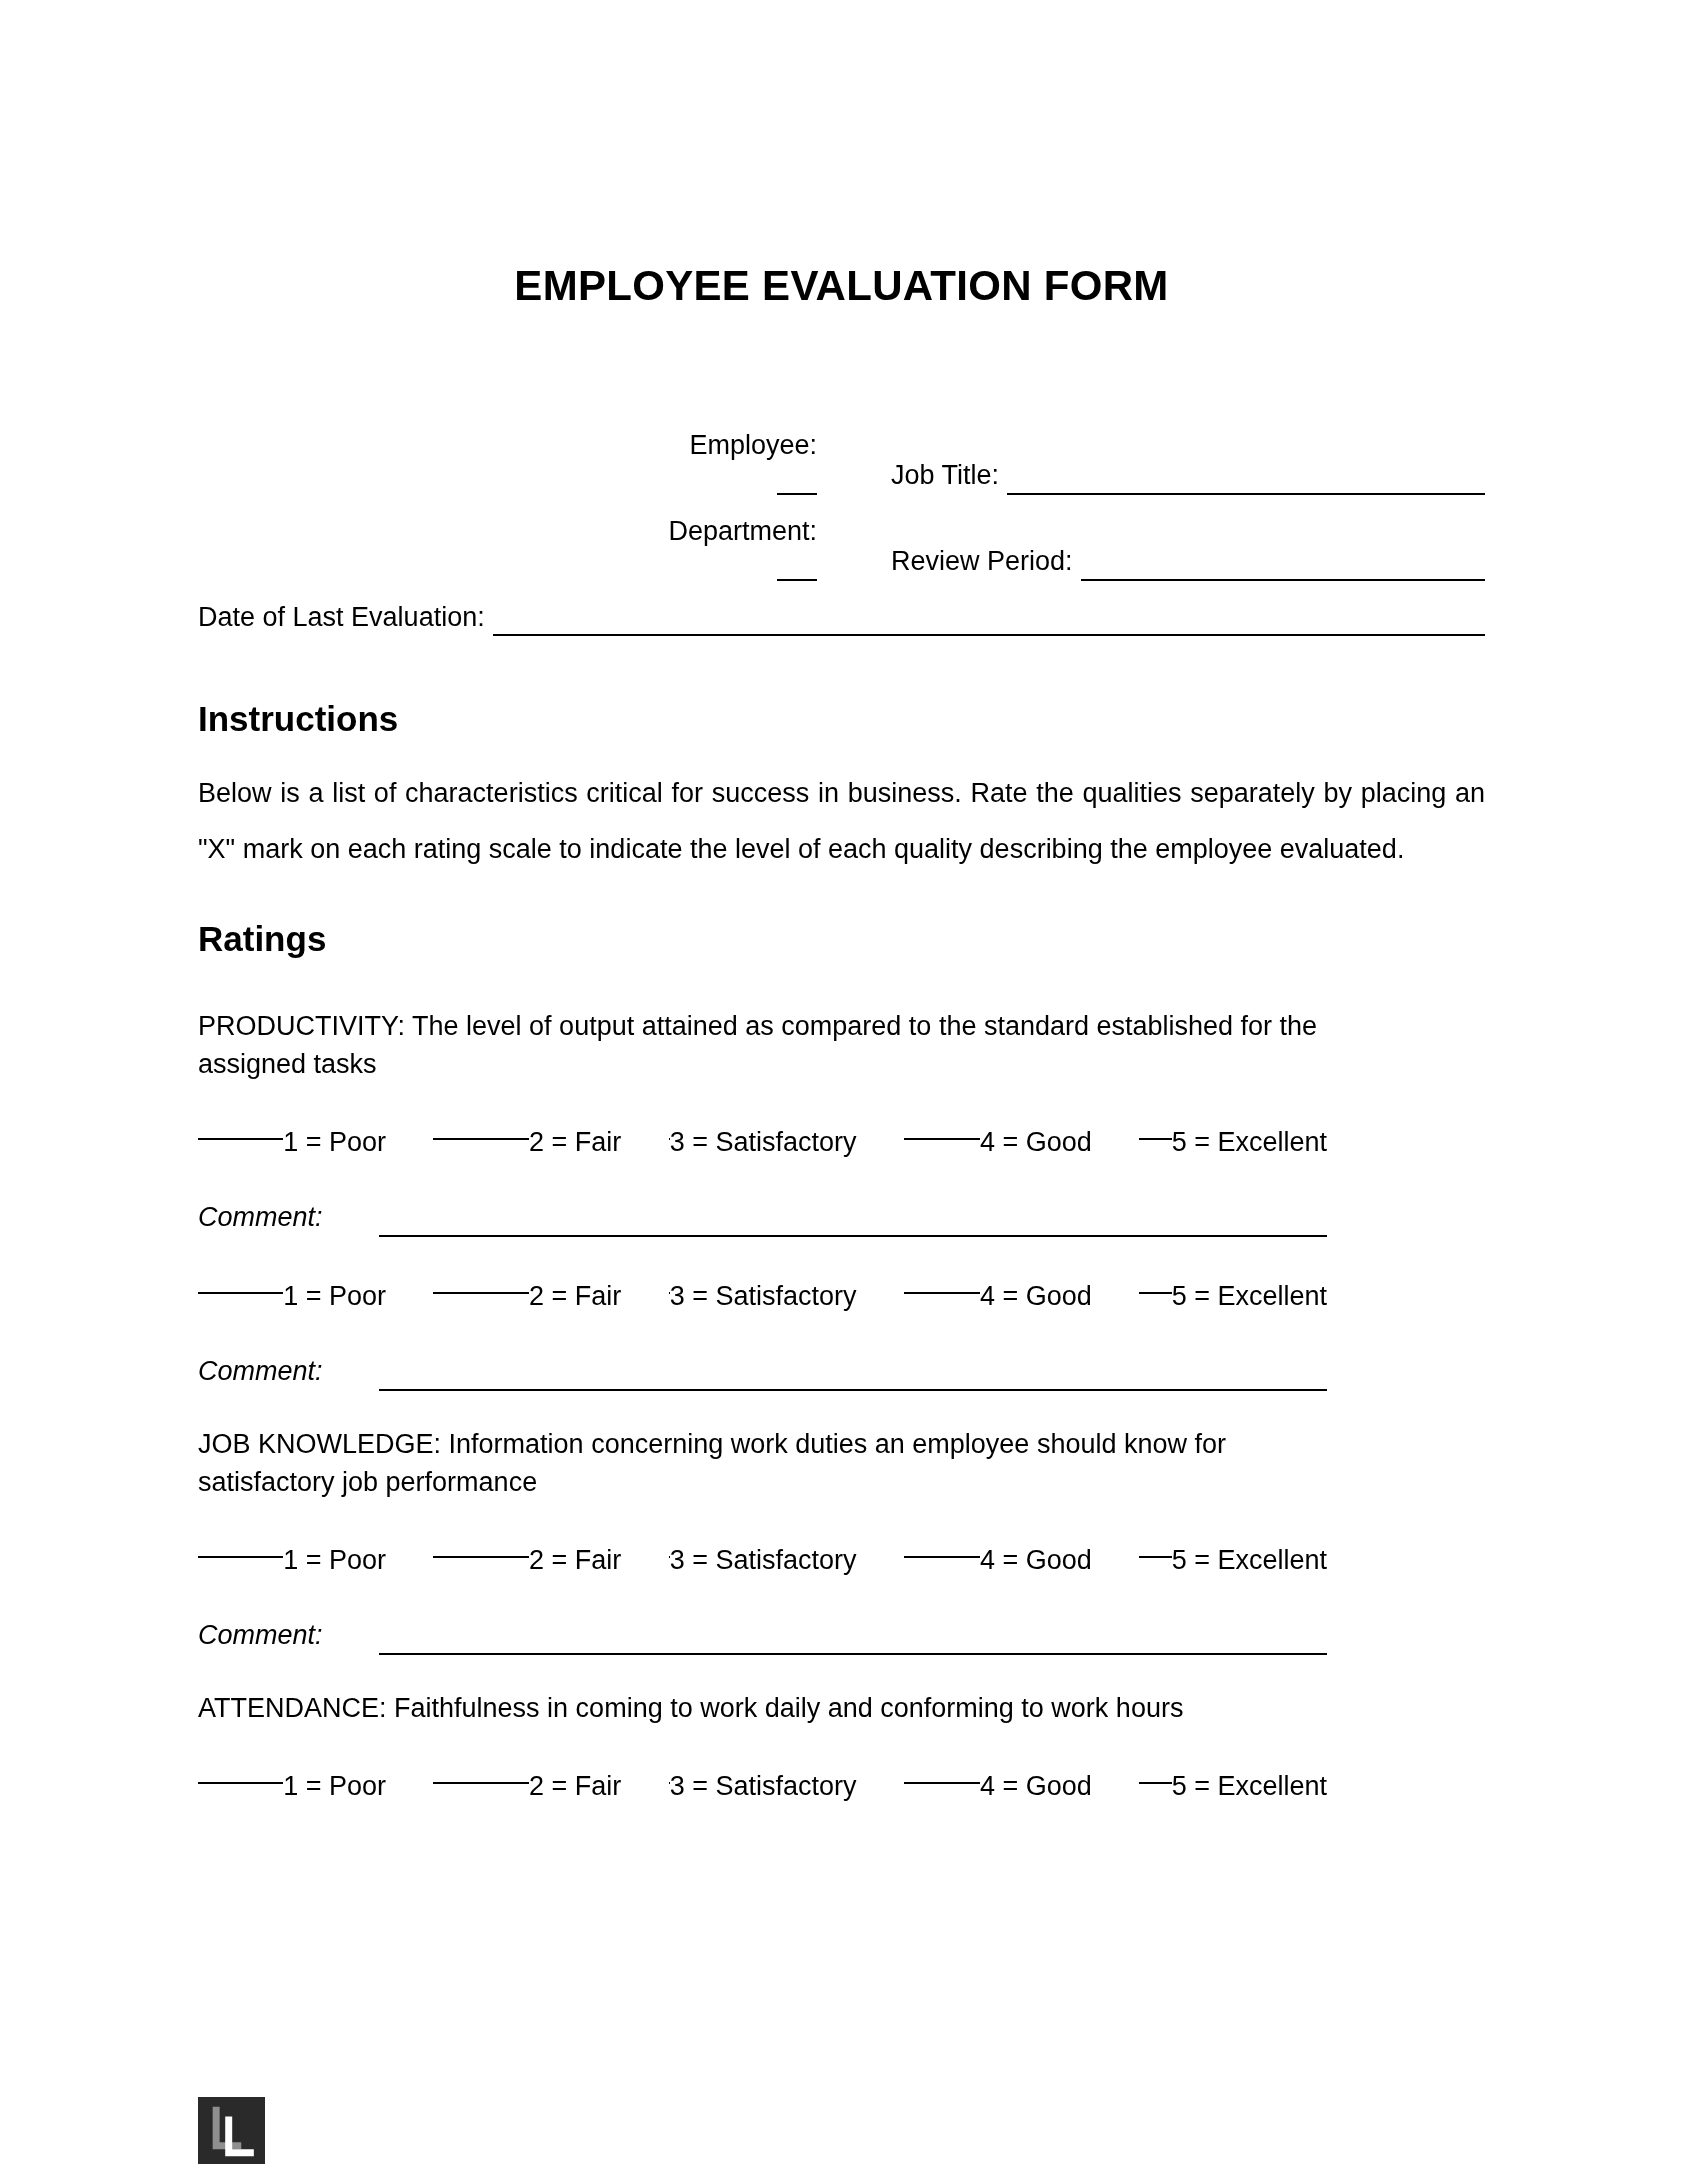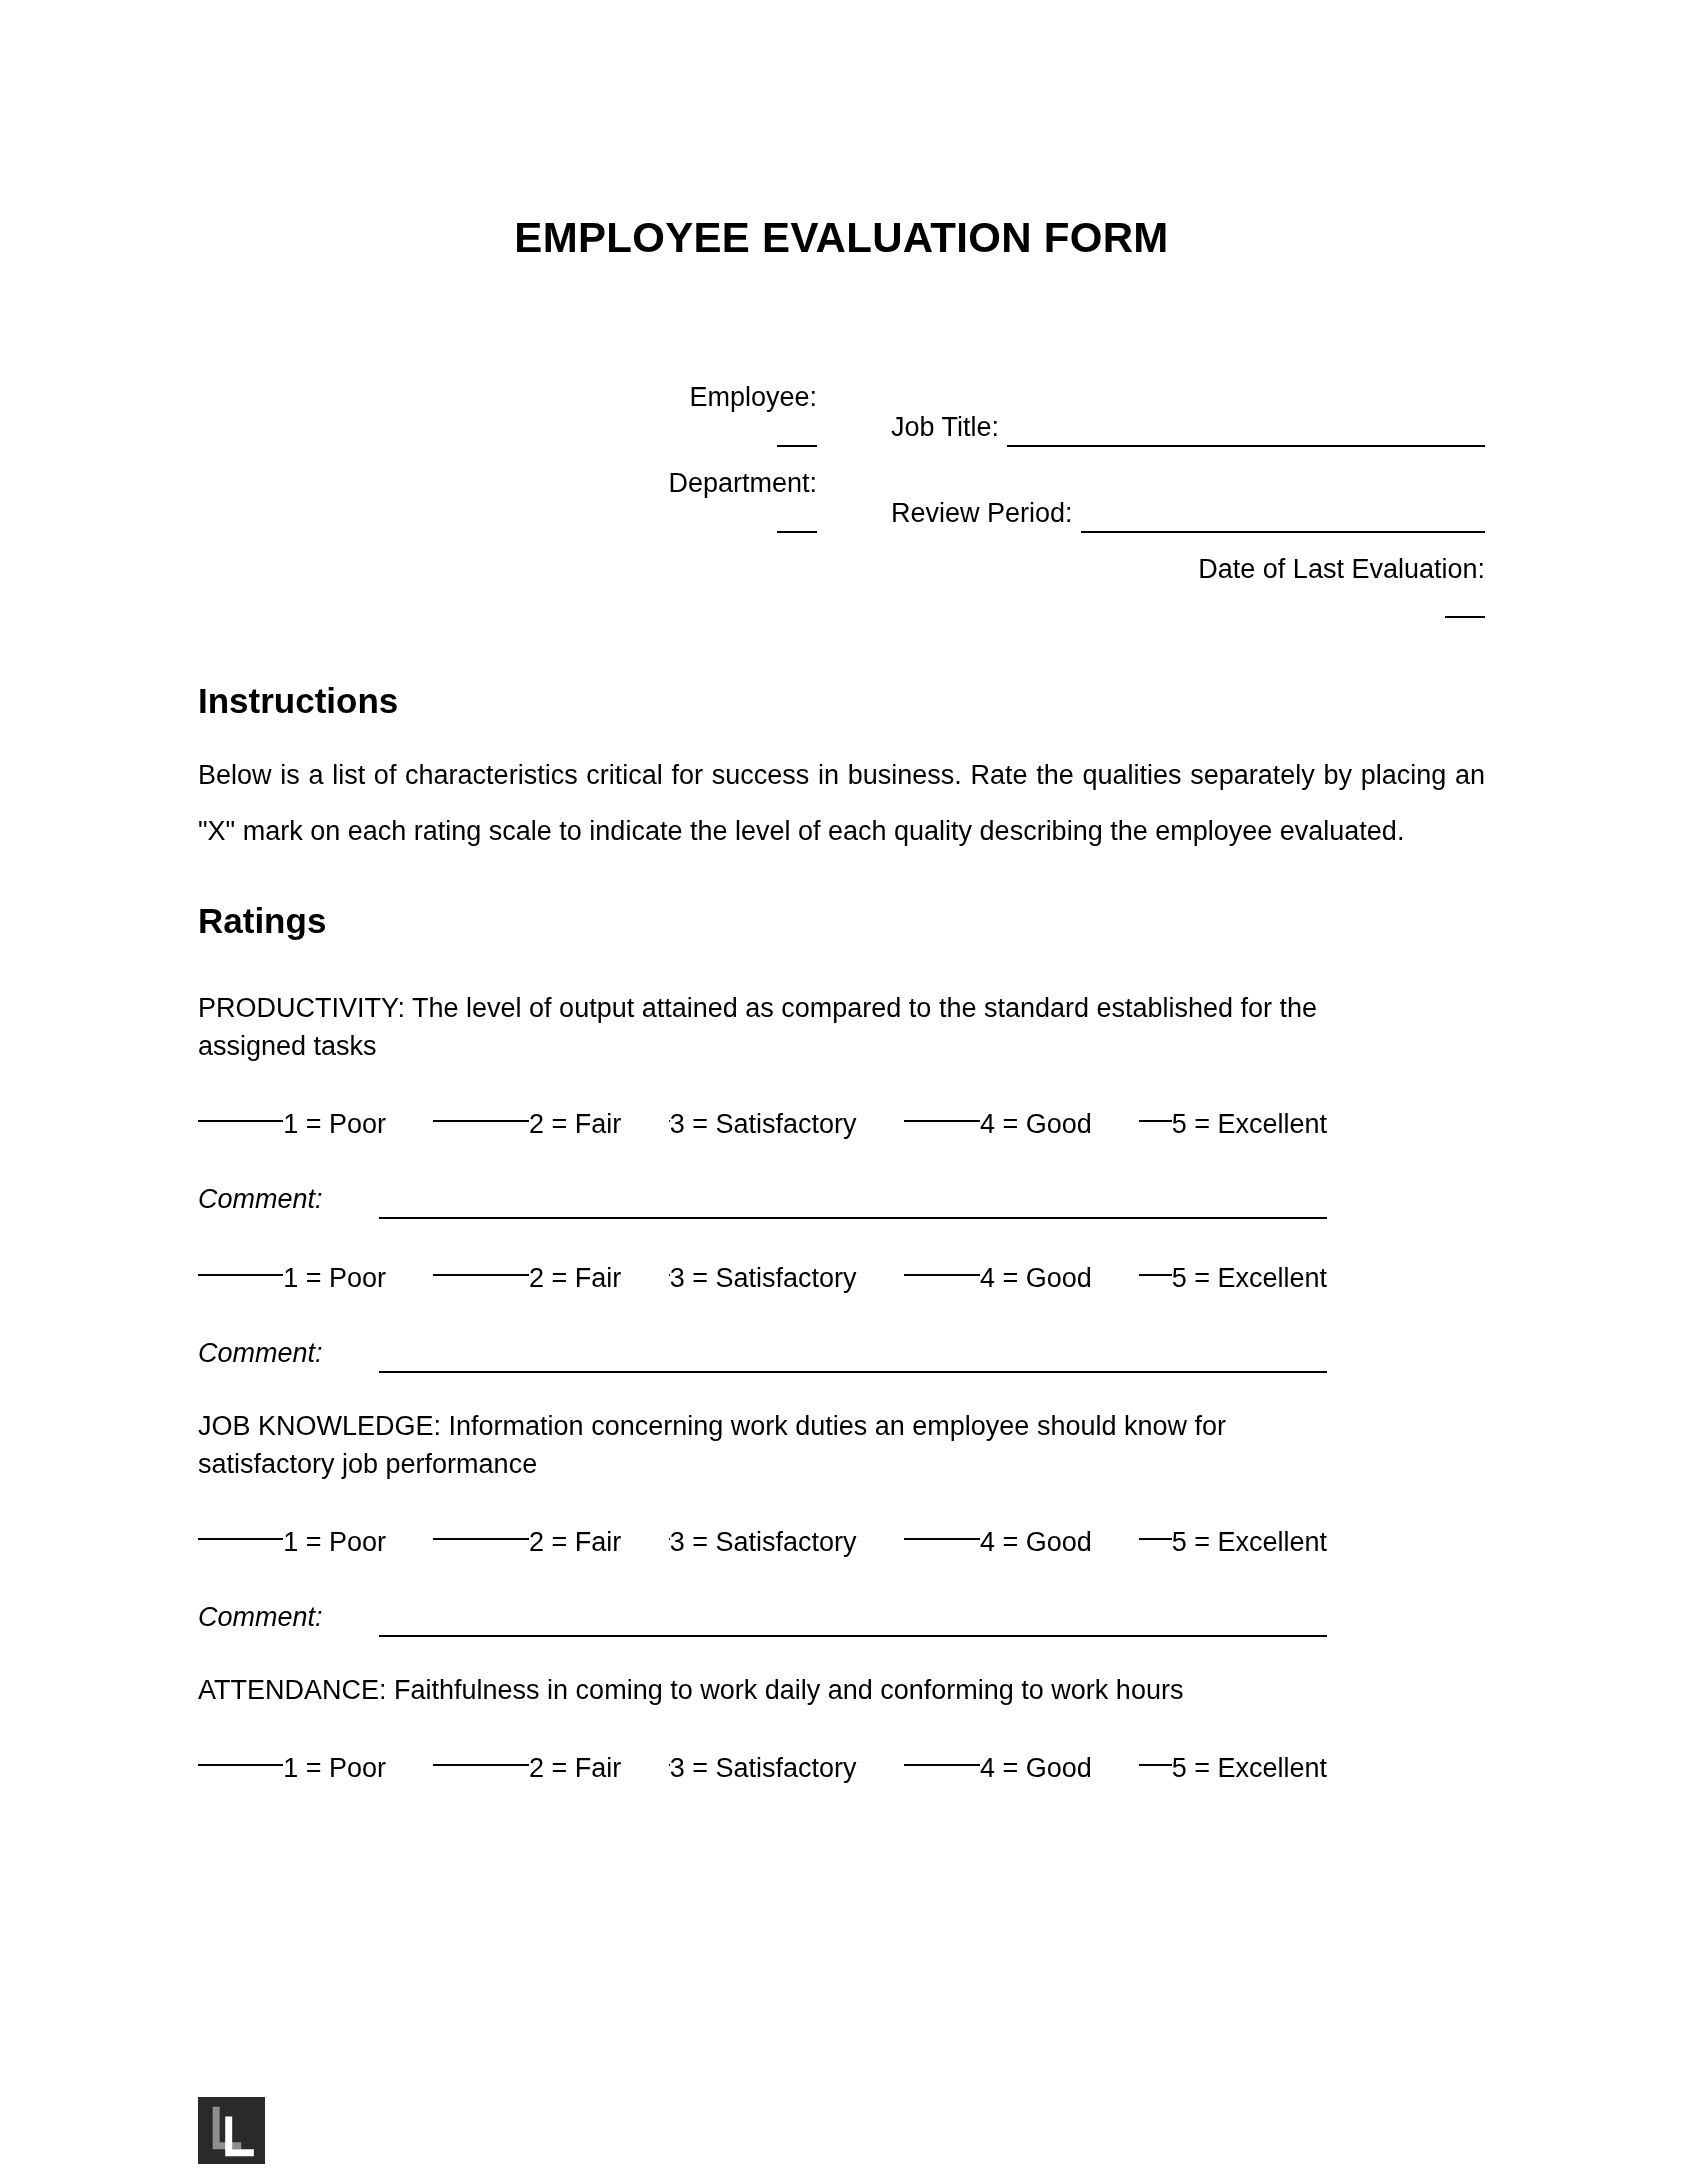--- a/index.html
+++ b/index.html
@@ -8,41 +8,41 @@
     position: relative;
     width: 1683px;
     height: 2178px;
     margin: 0 auto;
     background: #ffffff;
     color: #000000;
     font-family: "Liberation Sans", sans-serif;
     font-size: 27px;
     overflow: hidden;
   }
-  .content { padding: 18px 198px; }
+  .content { padding: 18px 198px; margin-top: 48px; }
 
   h1.doc-title {
     margin: 0;
     padding-top: 196px;
     text-align: center;
     font-size: 42px;
     font-weight: bold;
     letter-spacing: 0.3px;
   }
 
   .fields { margin-top: 117px; }
   .field-row {
     display: flex;
     justify-content: space-between;
     margin-bottom: 18px;
   }
   .field { display: flex; align-items: flex-end; }
   .field-left  { width: 619px; flex-direction: column; }
   .field-right { width: 594px; }
-  .field-full  { width: 100%; margin-bottom: 18px; flex-direction: column; }
+  .field-full  { width: 100%; margin-bottom: 18px; }
   .label { white-space: nowrap; line-height: 1.4; }
   .blank {
     flex: 1 1 auto;
     border-bottom: 2px solid #000000;
     height: 30px;
     margin-left: 8px;
     min-width: 40px;
   }
 
   h2.center-heading {

